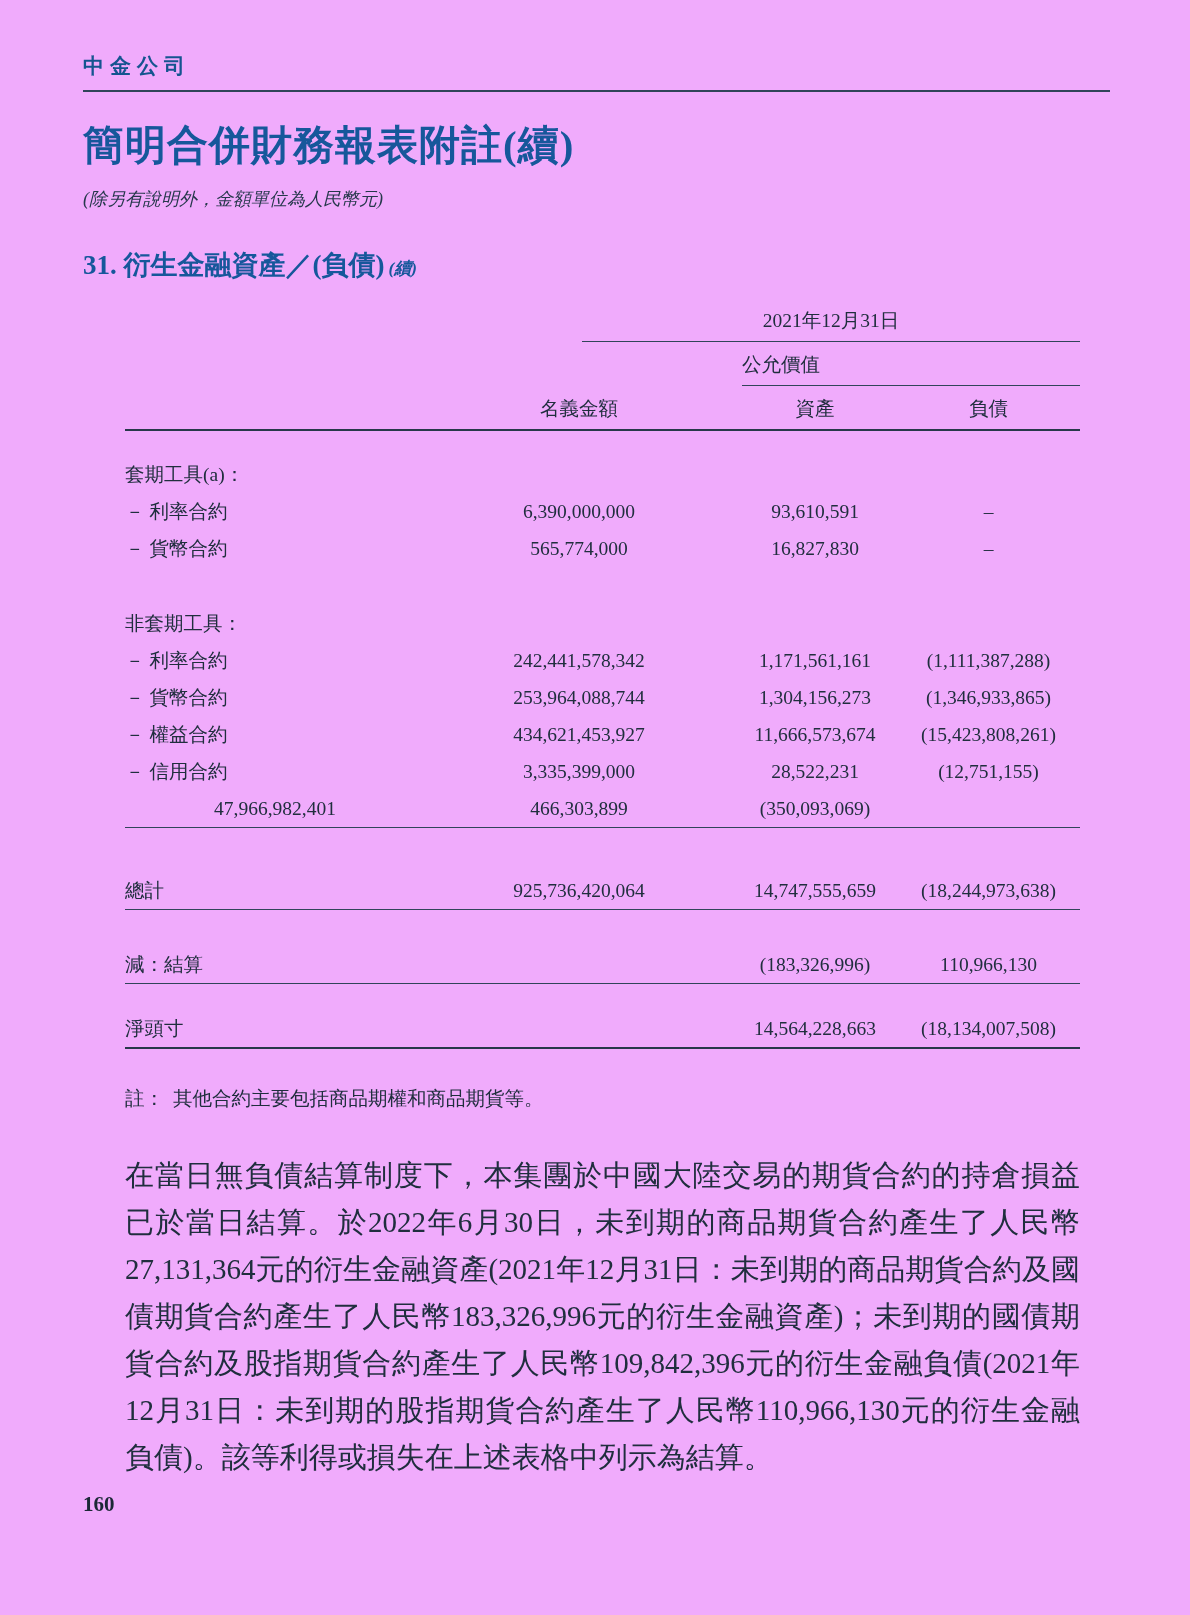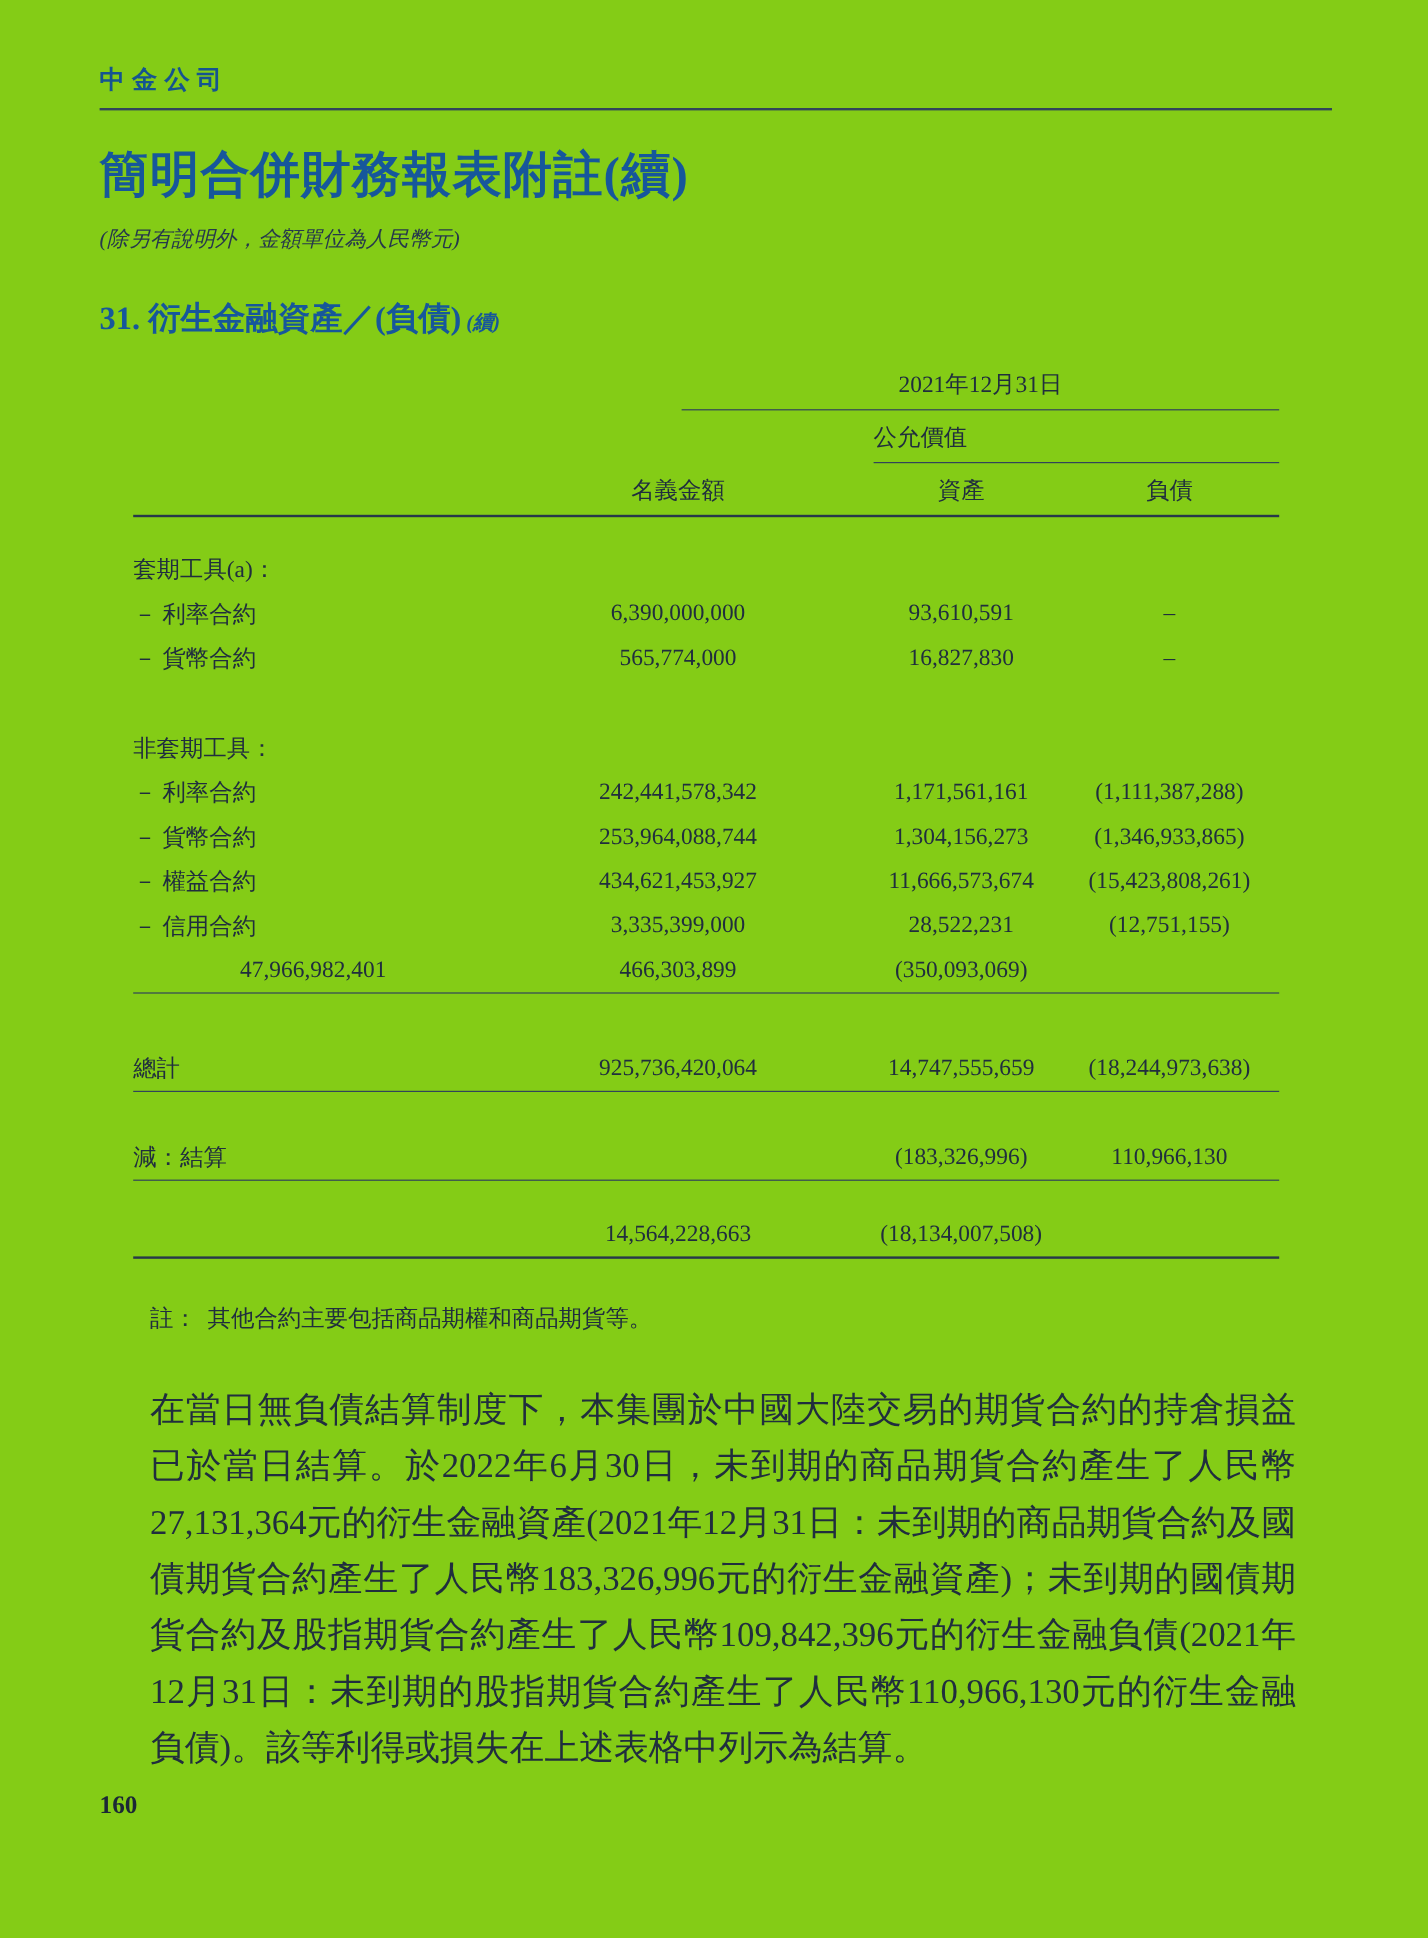--- a/index.html
+++ b/index.html
@@ -1,20 +1,20 @@
 <!DOCTYPE html>
 <html><head>
 <meta charset="utf-8">
 <style>
   html,body { margin:0; padding:0; }
   .page {
     position: relative;
     width: 1190px;
     height: 1615px;
-    background: #84cc16;
+    background: #f0abfc;
     font-family: "Liberation Serif", "DejaVu Serif", serif;
     color: #212e3e;
     overflow: hidden;
   }
   .content { padding: 52px 80px 0 83px; }
 
   
   .company {
     font-size: 21px;
     font-weight: bold;
@@ -46,21 +46,21 @@
   .section-heading .cont {
     font-size: 17px;
     font-style: italic;
     font-weight: bold;
     margin-left: 4px;
   }
 
   
   .fin-table {
     margin-top: 24px;
-    margin-left: 28px;
+    margin-left: 42px;
     width: 955px;
     font-size: 19.5px;
     color: #202e3e;
   }
   .date-span {
     margin-left: 457px;
     width: 498px;
     text-align: center;
     padding-bottom: 7px;
     border-bottom: 1.5px solid #31445a;
@@ -224,20 +224,21 @@
         </div>
 
         <div class="grid-row trow less-row">
           <div class="c">減：結算</div>
           <div class="c num"></div>
           <div class="c num">(183,326,996)</div>
           <div class="c num">110,966,130</div>
         </div>
 
         <div class="grid-row trow net-row">
+          <div class="c">淨頭寸</div>
           <div class="c num"></div>
           <div class="c num">14,564,228,663</div>
           <div class="c num">(18,134,007,508)</div>
         </div>
 
       </div>
     </div>
 
     <div class="note-row">
       <div class="note-label">註：</div>

